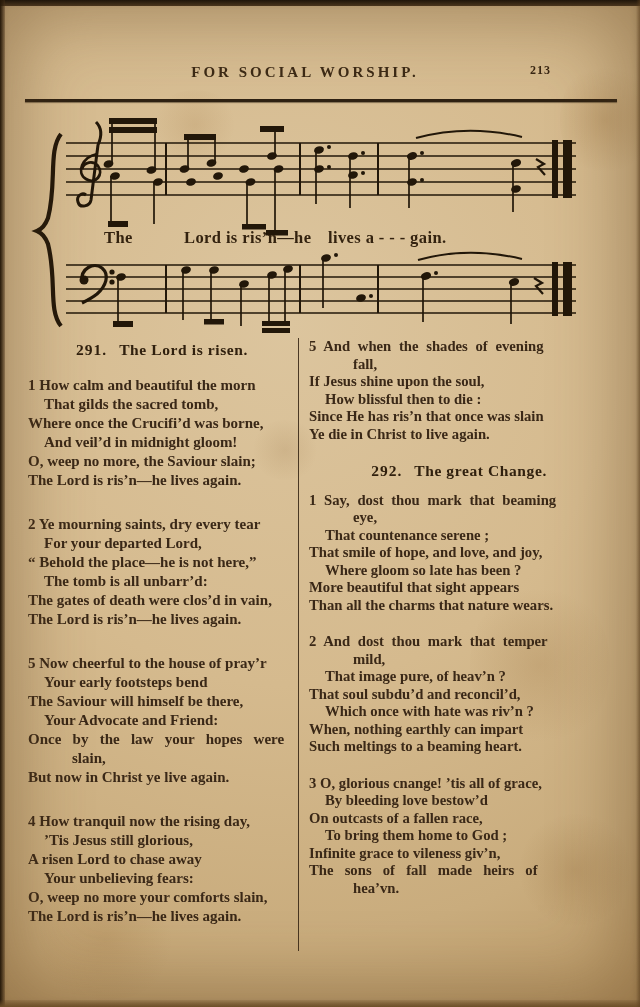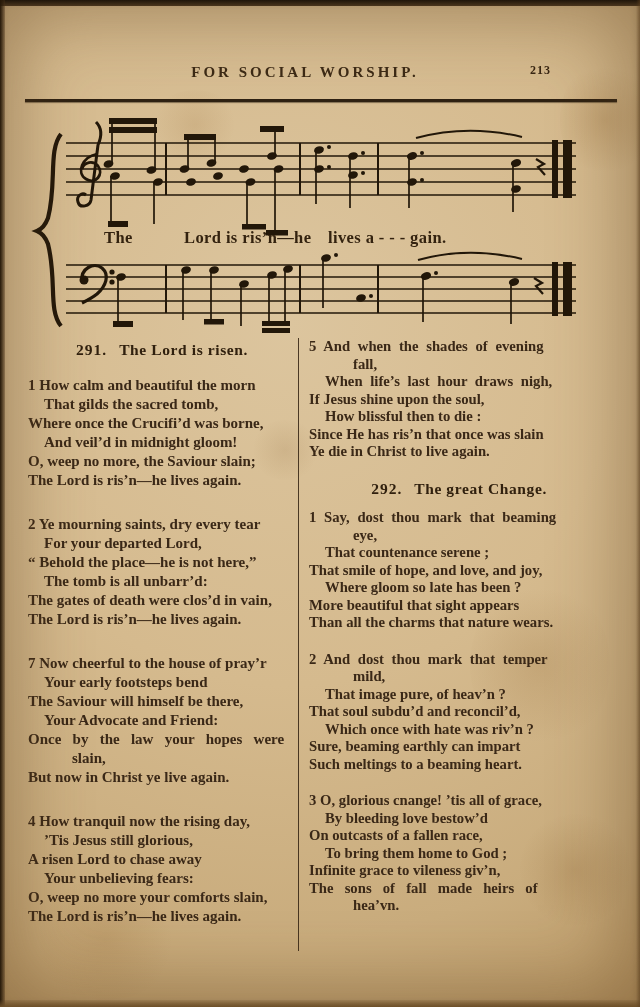--- a/index.html
+++ b/index.html
@@ -244,21 +244,21 @@
       </div>
       <div class="verse">
         <div class="line">2 Ye mourning saints, dry every tear</div>
         <div class="line ind">For your departed Lord,</div>
         <div class="line">“ Behold the place—he is not here,”</div>
         <div class="line ind">The tomb is all unbarr’d:</div>
         <div class="line">The gates of death were clos’d in vain,</div>
         <div class="line">The Lord is ris’n—he lives again.</div>
       </div>
       <div class="verse">
-        <div class="line">7 Now cheerful to the house of pray’r</div>
+        <div class="line">5 Now cheerful to the house of pray’r</div>
         <div class="line ind">Your early footsteps bend</div>
         <div class="line">The Saviour will himself be there,</div>
         <div class="line ind">Your Advocate and Friend:</div>
         <div class="line ws2">Once by the law your hopes were</div>
         <div class="line ind2">slain,</div>
         <div class="line">But now in Christ ye live again.</div>
       </div>
       <div class="verse">
         <div class="line">4 How tranquil now the rising day,</div>
         <div class="line ind">’Tis Jesus still glorious,</div>
@@ -268,21 +268,20 @@
         <div class="line">The Lord is ris’n—he lives again.</div>
       </div>
     </div>
 
     <div class="col-div"></div>
 
     <div class="col-right">
       <div class="verse">
         <div class="line ws">5 And when the shades of evening</div>
         <div class="line ind2">fall,</div>
-        <div class="line ind ws">When life’s last hour draws nigh,</div>
         <div class="line">If Jesus shine upon the soul,</div>
         <div class="line ind">How blissful then to die :</div>
         <div class="line">Since He has ris’n that once was slain</div>
         <div class="line">Ye die in Christ to live again.</div>
       </div>
       <div class="hymn-heading">
         <span class="num">292.</span><span>The great Change.</span>
       </div>
       <div class="verse">
         <div class="line ws">1 Say, dost thou mark that beaming</div>
@@ -292,21 +291,21 @@
         <div class="line ind">Where gloom so late has been ?</div>
         <div class="line">More beautiful that sight appears</div>
         <div class="line">Than all the charms that nature wears.</div>
       </div>
       <div class="verse">
         <div class="line ws">2 And dost thou mark that temper</div>
         <div class="line ind2">mild,</div>
         <div class="line ind">That image pure, of heav’n ?</div>
         <div class="line">That soul subdu’d and reconcil’d,</div>
         <div class="line ind">Which once with hate was riv’n ?</div>
-        <div class="line">Sure, beaming earthly can impart</div>
+        <div class="line">When, nothing earthly can impart</div>
         <div class="line">Such meltings to a beaming heart.</div>
       </div>
       <div class="verse">
         <div class="line">3 O, glorious cnange! ’tis all of grace,</div>
         <div class="line ind">By bleeding love bestow’d</div>
         <div class="line">On outcasts of a fallen race,</div>
         <div class="line ind">To bring them home to God ;</div>
         <div class="line">Infinite grace to vileness giv’n,</div>
         <div class="line ws2">The sons of fall made heirs of</div>
         <div class="line ind2">hea’vn.</div>

